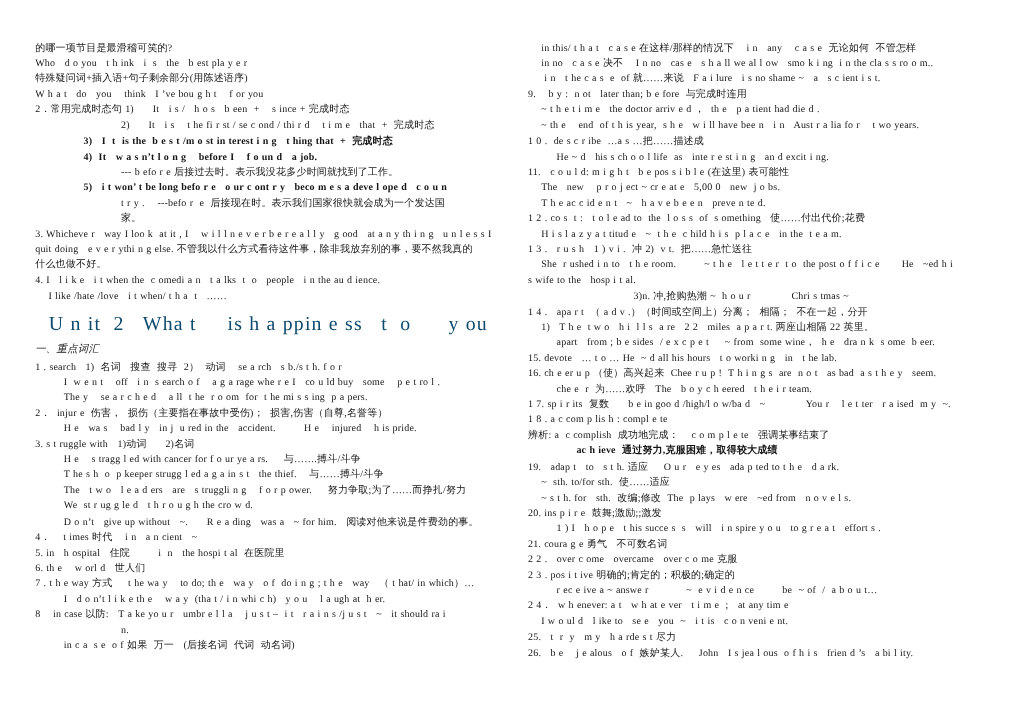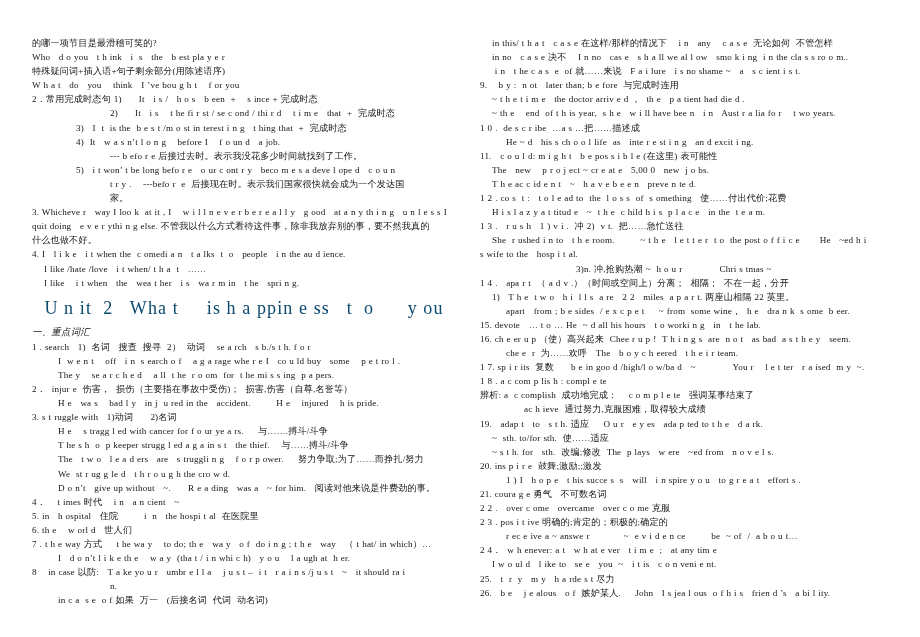--- a/index.html
+++ b/index.html
@@ -38,21 +38,21 @@
     font-size: 9.1px;
     line-height: 14.1px;
     white-space: pre-wrap;
     color: #141414;
     letter-spacing: 0.18px;
     word-spacing: 0.4px;
     min-height: 14.1px;
   }
   .ind1 { padding-left: 12px; }
   .ind2 { padding-left: 26px; }
-  .ind3 { padding-left: 44px; }
+  .ind3 { padding-left: 44px; font-weight: bold; }
   .ind4 { padding-left: 78px; }
   .ind5 { padding-left: 96px; }
   .unit-title {
     text-align: center;
     font-size: 18px;
     line-height: 26px;
     letter-spacing: 1.1px;
     color: #0c4a6e;
     padding: 5px 0 4px 0;
     white-space: pre-wrap;
@@ -83,21 +83,20 @@
           <div class="line ind3">4)  It   w a s n’t l o n g    before I    f o un d   a job.</div>
           <div class="line ind4">--- b efo r e 后接过去时。表示我没花多少时间就找到了工作。</div>
           <div class="line ind3">5)   i t won’ t be long befo r e   o ur c ont r y   beco m e s a deve l ope d   c o u n</div>
           <div class="line ind4">t r y .    ---befo r  e  后接现在时。表示我们国家很快就会成为一个发达国</div>
           <div class="line ind4">家。</div>
           <div class="line">3. Whicheve r   way I loo k  at it , I    w i l l n e v e r b e r e a l l y   g ood   at a n y th i n g   u n l e s s I</div>
           <div class="line">quit doing   e v e r ythi n g else. 不管我以什么方式看待这件事，除非我放弃别的事，要不然我真的</div>
           <div class="line">什么也做不好。</div>
           <div class="line">4. I   l i k e   i t when the  c omedi a n   t a lks  t  o   people   i n the au d ience.</div>
           <div class="line ind1">I like /hate /love   i t when/ t h a  t   ……</div>
-          <div class="line ind1">I like    i t when   the   wea t her   i s   wa r m in   t he   spri n g.</div>
         </div>
       <div class="unit-title">U n it  2   Wha t     is h a ppin e ss   t  o      y ou</div>
       <div class="line section-head">一、重点词汇</div>
       <div id="left-vocab">
           <div class="line">1 . search   1)  名词   搜查  搜寻  2）  动词    se a rch   s b./s t h. f o r</div>
           <div class="line ind2">I  w e n t    off   i n  s earch o f    a g a rage whe r e I   co u ld buy   some    p e t ro l .</div>
           <div class="line ind2">The y    se a r c h e d    a ll  t he  r o om  for  t he mi s s ing  p a pers.</div>
           <div class="line">2．  injur e  伤害，  损伤（主要指在事故中受伤)；  损害,伤害（自尊,名誉等）</div>
           <div class="line ind2">H e   wa s    bad l y   in j  u red in the   accident.         H e    injured    h is pride.</div>
           <div class="line">3. s t ruggle with   1)动词      2)名词</div>

